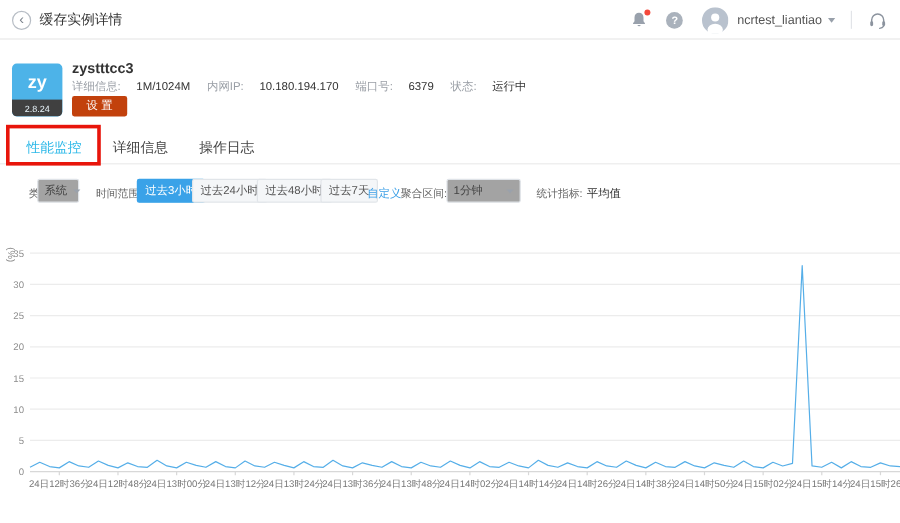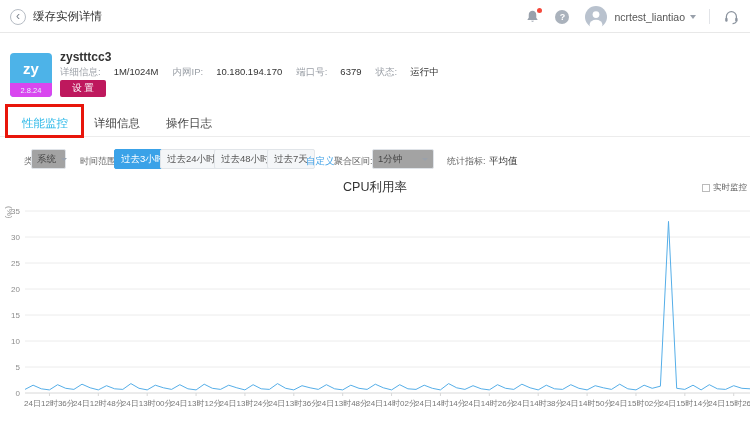--- a/index.html
+++ b/index.html
@@ -28,29 +28,29 @@
                 border-right:3.5px solid transparent; border-top:4px solid #98a0aa;
                 margin-right:13px; }
   .tb-divider { width:1px; height:15px; background:#e2e4e8; margin-right:13px; }
   .icon-headset { display:flex; cursor:pointer; }
 
   
   .inst-avatar { position:absolute; left:10px; top:53px; width:42px; height:44px;
                  border-radius:4px; background:#4db3e8; overflow:hidden; }
   .av-text { height:30px; display:flex; align-items:center; justify-content:center;
              color:#fff; font-size:15px; font-weight:bold; }
-  .av-ver { height:14px; background:#d946ef; color:#eaf6fd; font-size:7.5px;
+  .av-ver { height:14px; background:#404040; color:#eaf6fd; font-size:7.5px;
             display:flex; align-items:center; justify-content:center; }
   .inst-name { position:absolute; left:60px; top:50px; font-size:12px; font-weight:bold; color:#333; }
   .inst-meta { position:absolute; left:60px; top:66px; font-size:9.5px; color:#9a9fa6;
                display:flex; white-space:nowrap; }
   .m-group { margin-right:14px; }
   .m-value { color:#333; margin-left:13px; }
   .settings-btn { position:absolute; left:60px; top:80px; width:46px; height:17px;
-                  background:#be185d; color:#fff; font-size:9.5px; border:none;
+                  background:#c2410c; color:#fff; font-size:9.5px; border:none;
                   border-radius:2px; cursor:pointer; font-family:inherit; }
 
   
   .tabs { position:absolute; left:0; right:0; top:110px; height:27px;
           border-bottom:1px solid #ececec; padding-left:22px; display:flex; }
   .tab { position:relative; height:100%; display:flex; align-items:center;
          margin-right:26px; font-size:11.5px; color:#444; cursor:pointer; }
   .tab.active { color:#2bb8e8; }
   .tab.active::after { content:""; position:absolute; left:-8px; right:-8px; bottom:-1px;
                        height:2px; background:#2bb8e8; }
@@ -175,27 +175,20 @@
     <span class="custom-link">自定义</span>
     <span class="f-label" id="lbl-interval">聚合区间:</span>
     <div class="dd" id="dd-interval">
       <span>1分钟</span>
         <span class="dd-caret"></span>
     </div>
     <span class="f-label" id="lbl-metric">统计指标:</span>
     <span id="metric-value">平均值</span>
   </div>
 
-  <div class="chart-head">
-    <div class="chart-title">CPU利用率</div>
-    <div class="realtime">
-      <span class="cb"></span>
-      <span class="realtime-label">实时监控</span>
-    </div>
-  </div>
 
   <svg id="cpu-chart" width="750" height="240">
       <line x1="25" y1="197" x2="750" y2="197" stroke="#d8d8d8" stroke-width="1"></line>
       <text x="20" y="200" text-anchor="end" font-size="8" fill="#8d8d8d">0</text>
       <line x1="25" y1="171" x2="750" y2="171" stroke="#ececec" stroke-width="1"></line>
       <text x="20" y="174" text-anchor="end" font-size="8" fill="#8d8d8d">5</text>
       <line x1="25" y1="145" x2="750" y2="145" stroke="#ececec" stroke-width="1"></line>
       <text x="20" y="148" text-anchor="end" font-size="8" fill="#8d8d8d">10</text>
       <line x1="25" y1="119" x2="750" y2="119" stroke="#ececec" stroke-width="1"></line>
       <text x="20" y="122" text-anchor="end" font-size="8" fill="#8d8d8d">15</text>

